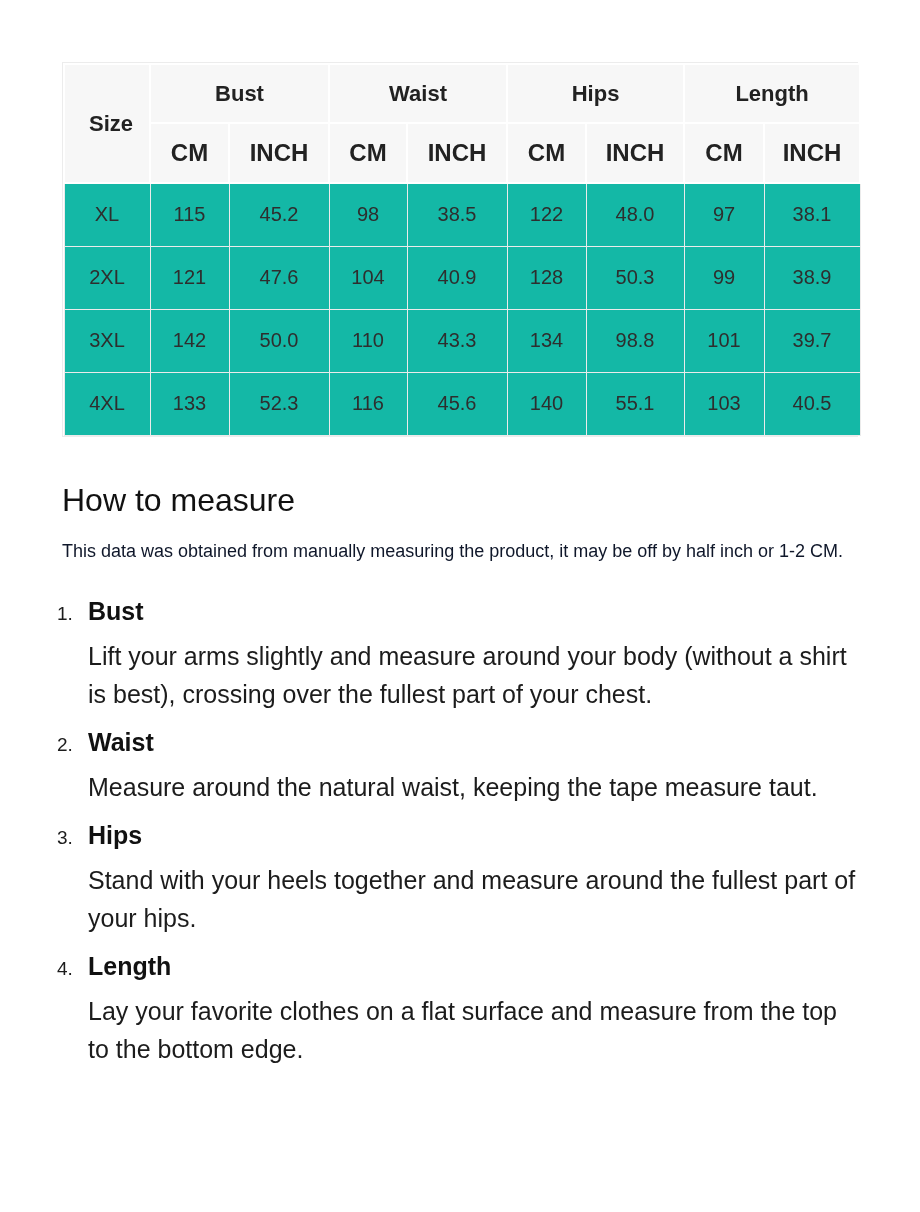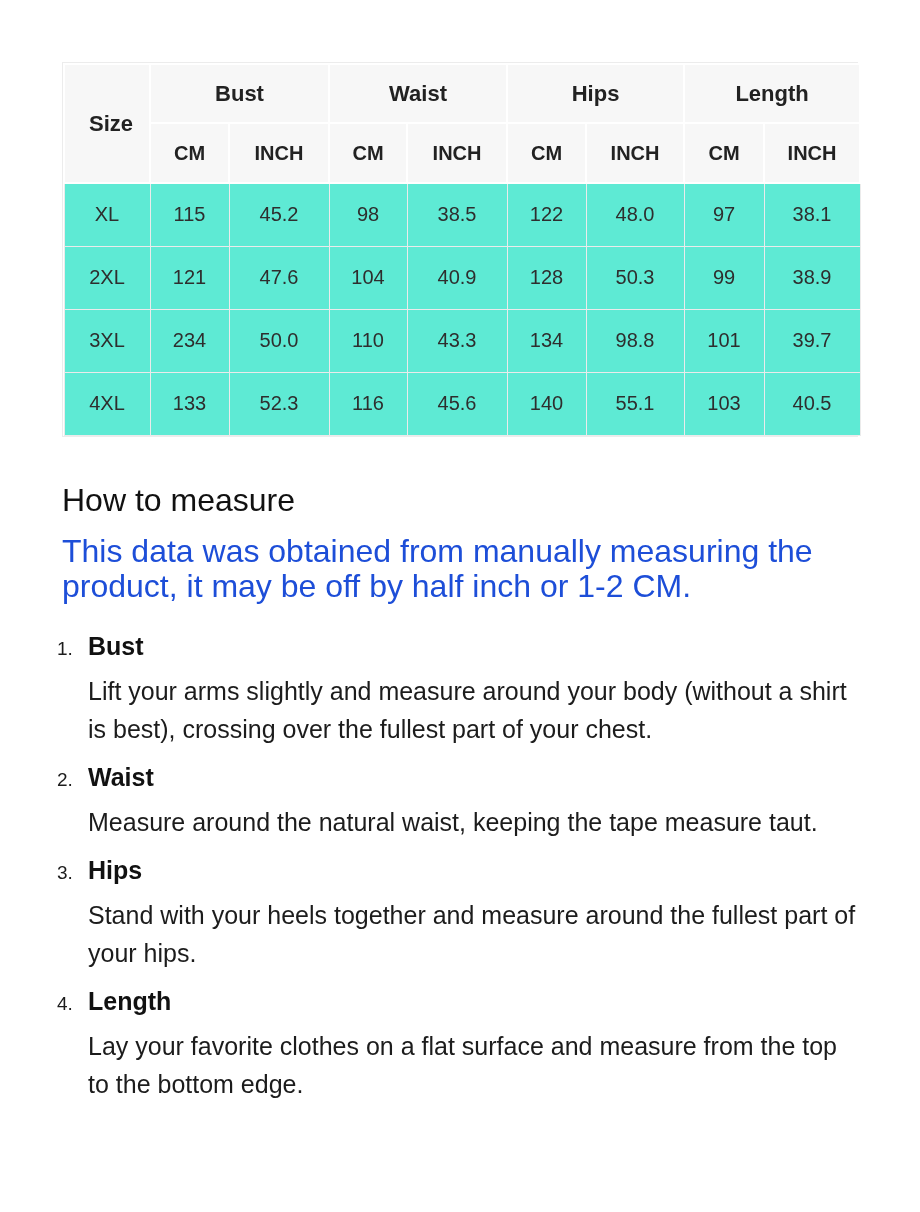--- a/index.html
+++ b/index.html
@@ -33,45 +33,45 @@
     vertical-align: middle;
     padding: 0;
   }
   table.size-chart thead th {
     background: #f7f7f7;
     border: 2px solid #ffffff;
     font-weight: 700;
     color: #222222;
   }
   table.size-chart thead tr.group-row th { height: 59px; font-size: 22px; }
-  table.size-chart thead tr.unit-row th { height: 60px; font-size: 20px; }
+  table.size-chart thead tr.unit-row th { height: 60px; font-size: 24px; }
   table.size-chart thead th.size-corner { font-size: 22px; padding-left: 8px; }
   table.size-chart tbody td {
     border: 1px solid #ebebeb;
     height: 63px;
-    background: #5eead4;
+    background: #14b8a6;
     font-size: 20px;
     color: #2e2e2e;
   }
 
   
   .content { margin: 0 62px; }
   h1.howto-heading {
     font-size: 32px;
     line-height: 38px;
     font-weight: 400;
     color: #111111;
     margin: 44px 0 0 0;
   }
   p.intro-text {
-    font-size: 32px;
+    font-size: 18px;
     line-height: 35px;
     margin: 15px 0 0 0;
     max-width: 796px;
-    color: #1d4ed8;
+    color: #0f172a;
   }
   .steps { margin-top: 25px; }
   .step { margin: 0; }
   .step-header { display: flex; align-items: baseline; }
   .step-num {
     flex: none;
     width: 31px;
     margin-left: -5px;
     font-size: 19px;
     color: #1c1c1c;
@@ -145,21 +145,21 @@
           <td>47.6</td>
           <td>104</td>
           <td>40.9</td>
           <td>128</td>
           <td>50.3</td>
           <td>99</td>
           <td>38.9</td>
         </tr>
         <tr>
           <td>3XL</td>
-          <td>234</td>
+          <td>142</td>
           <td>50.0</td>
           <td>110</td>
           <td>43.3</td>
           <td>134</td>
           <td>98.8</td>
           <td>101</td>
           <td>39.7</td>
         </tr>
         <tr>
           <td>4XL</td>

